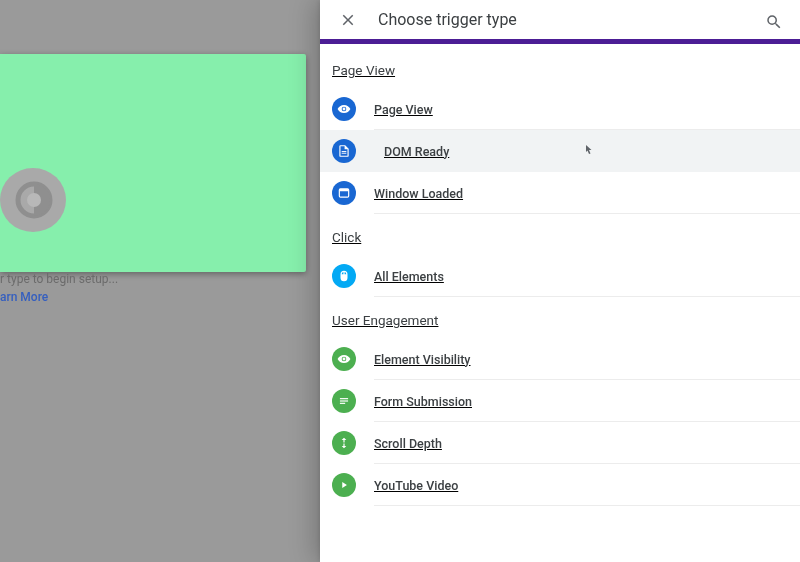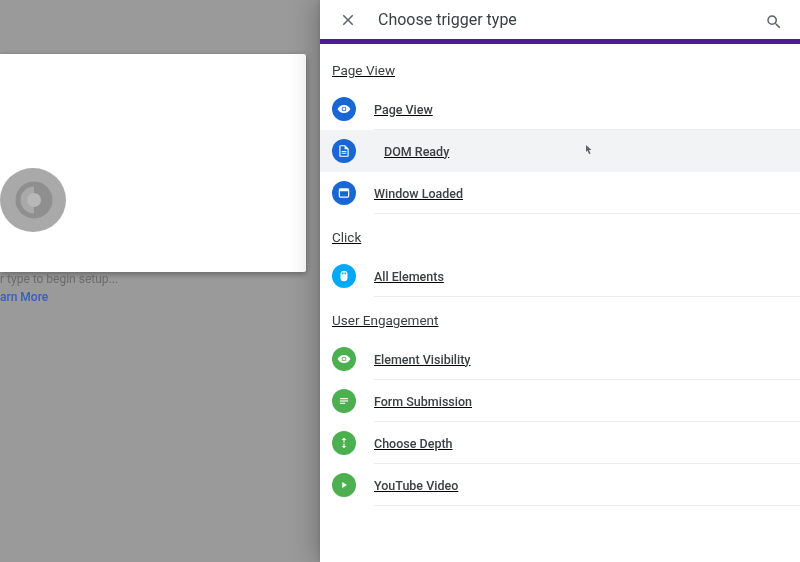--- a/index.html
+++ b/index.html
@@ -5,21 +5,21 @@
   * { box-sizing: border-box; margin: 0; padding: 0; }
   html, body { width: 800px; height: 562px; overflow: hidden; font-family: Roboto, "Helvetica Neue", Arial, sans-serif; background: #fff; }
 
   
   .backdrop {
     position: absolute; left: 0; top: 0; width: 800px; height: 562px;
     background: #9a9a9a;
   }
   .under-card {
     position: absolute; left: 0; top: 54px; width: 306px; height: 218px;
-    background: #ffffff;
+    background: #86efac;
     border-radius: 0 2px 2px 0;
     box-shadow: 0 2px 6px rgba(0,0,0,0.35);
   }
   .under-circle {
     position: absolute; left: 0; top: 114px;
     width: 66px; height: 64px;
     background: #a9a9a9; border-radius: 50%;
     overflow: hidden;
   }
   .under-circle svg { position: absolute; left: 10px; top: 8px; }
@@ -205,21 +205,21 @@
       <span class="label">Form Submission</span>
       <span class="divider"></span>
     </div>
 
     <div class="row">
       <span class="icon bg-green">
         <svg width="14" height="14" viewBox="0 0 24 24">
             <path d="M12 3l4 4h-3v4h-2V7H8l4-4zm0 18l-4-4h3v-4h2v4h3l-4 4z" fill="#fff"></path>
           </svg>
       </span>
-      <span class="label">Choose Depth</span>
+      <span class="label">Scroll Depth</span>
       <span class="divider"></span>
     </div>
 
     <div class="row">
       <span class="icon bg-green">
         <svg width="14" height="14" viewBox="0 0 24 24">
             <path d="M9 7v10l8-5-8-5z" fill="#fff"></path>
           </svg>
       </span>
       <span class="label">YouTube Video</span>

